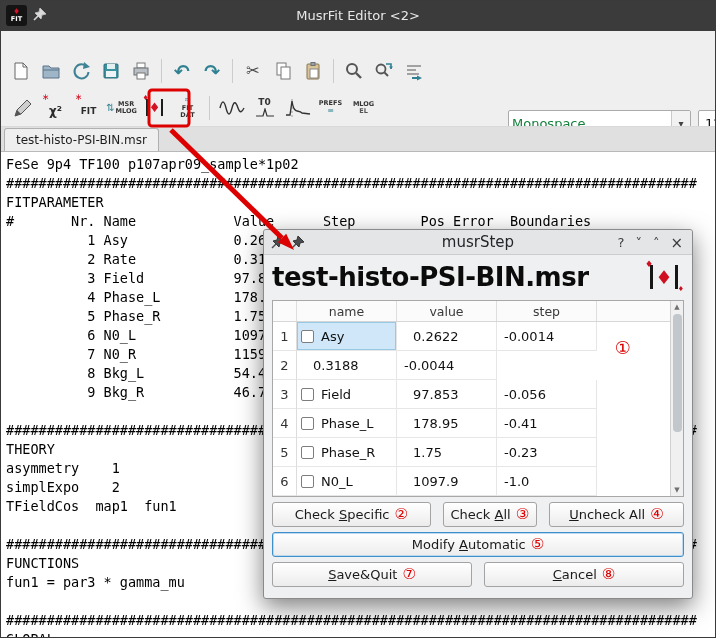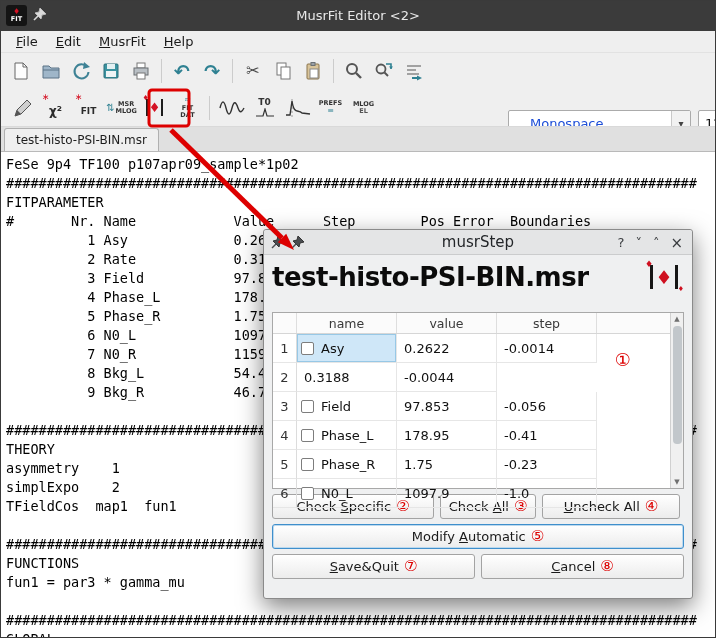--- a/index.html
+++ b/index.html
@@ -40,21 +40,21 @@
   .two-line .s{font-size:8px;color:#2f8192;}
   .swapcol{display:flex;align-items:center;gap:1px;}
   .swaparr{color:#2f8192;font-size:10px;}
   .stepicon{position:relative;width:24px;height:24px;display:flex;align-items:center;justify-content:center;gap:1px;}
   .stepicon .bar{width:2px;height:17px;background:#1c1c1c;}
   .stepicon .dm{color:#d41224;font-size:13px;line-height:1;}
   .stepicon .dm-s{position:absolute;top:-1px;left:0;color:#d41224;font-size:7px;line-height:1;}
 
   .combo{position:absolute;left:507px;top:57px;width:183px;height:26px;background:#fff;
          border:1px solid #ababab;border-radius:2px;display:flex;align-items:center;}
-  .combo .cv{flex:1;padding-left:21px;font-size:13px;color:#1d4ed8;}
+  .combo .cv{flex:1;padding-left:3px;font-size:13px;color:#15803d;}
   .combo .ca{width:19px;height:100%;border-left:1px solid #c9c9c9;display:flex;align-items:center;
              justify-content:center;font-size:10px;color:#444;background:#f2f2f2;}
   .spin{position:absolute;left:697px;top:57px;width:40px;height:26px;background:#fff;
         border:1px solid #ababab;border-radius:2px;display:flex;align-items:center;padding-left:6px;font-size:13px;color:#111;}
 
   
   .tabbar{position:absolute;left:0;top:126px;width:100%;height:25px;background:#e0e0e0;border-bottom:1px solid #b9b9b9;}
   .tab{position:absolute;left:3px;bottom:0;height:23px;padding:0 11px;background:#efefef;
        border:1px solid #b0b0b0;border-bottom:none;border-radius:3px 3px 0 0;
        font-size:12px;color:#1e1e1e;display:flex;align-items:center;}
@@ -75,40 +75,40 @@
                font-size:13px;color:#3a3d40;}
   .dlg-body{position:absolute;left:0;top:25px;right:0;bottom:0;padding:3px 8px 8px 8px;}
   .dlg-head{display:flex;align-items:center;justify-content:space-between;height:38px;}
   .dlg-head h1{margin:0;font-size:26px;font-weight:bold;color:#0b0b0b;letter-spacing:-0.5px;}
   .bigstep{position:relative;width:40px;height:32px;display:flex;align-items:center;justify-content:center;gap:2px;}
   .bigstep .bar{width:3px;height:24px;background:#161616;}
   .bigstep .dm{color:#cf1020;font-size:19px;line-height:1;}
   .bigstep .dm-s{position:absolute;top:-2px;left:1px;color:#cf1020;font-size:9px;}
   .bigstep .dm-s2{position:absolute;bottom:0;right:0;color:#cf1020;font-size:7px;}
 
-  .tblwrap{position:relative;height:177px;background:#fff;border:1px solid #a8a8a8;margin-top:16px;}
+  .tblwrap{position:relative;height:197px;background:#fff;border:1px solid #a8a8a8;margin-top:4px;}
   .thead{display:flex;height:21px;background:#fbfbfb;border-bottom:1px solid #d6d6d6;}
   .th{display:flex;align-items:center;justify-content:center;font-size:12.5px;color:#3a3a3a;border-right:1px solid #dedede;}
   .th.c0{width:24px;} .th.c1{width:100px;} .th.c2{width:100px;} .th.c3{width:100px;} .th.cf{flex:1;border-right:none;}
   .trow{display:flex;height:29px;font-size:13px;color:#111;}
   .tc{display:flex;align-items:center;border-right:1px solid #e6e6e6;border-bottom:1px solid #e6e6e6;}
   .tc.num{width:24px;justify-content:center;color:#333;border-right:1px solid #dcdcdc;}
   .tc.name{width:100px;padding-left:4px;}
-  .tc.val{width:100px;padding-left:7px;}
+  .tc.val{width:100px;padding-left:16px;}
   .tc.step{width:100px;padding-left:7px;}
   .tc.fill{flex:1;border:none;}
   .tc.sel{background:#cfe7f8;box-shadow:inset 0 0 0 1px #97c8e6;}
   .cb{width:13px;height:13px;border:1px solid #7d7d7d;border-radius:2px;background:#fff;margin-right:7px;flex:0 0 auto;}
   .vscroll{position:absolute;top:0;right:0;bottom:0;width:13px;background:#f0f0f0;border-left:1px solid #d0d0d0;}
   .sa{height:12px;font-size:7px;color:#707070;text-align:center;line-height:12px;}
   .sa.down{position:absolute;bottom:0;width:100%;}
   .thumb{position:absolute;left:2px;top:13px;width:9px;height:118px;background:#c2c7cb;border-radius:4px;}
   .anno1{position:absolute;top:36px;right:52px;font-size:18px;color:#dd0000;}
 
-  .btnrow{display:flex;gap:6px;margin-top:5px;}
+  .btnrow{display:flex;gap:12px;margin-top:5px;}
   .btn{height:25px;display:flex;align-items:center;justify-content:center;gap:5px;
        background:linear-gradient(#ffffff,#ececec);border:1px solid #a3a3a3;border-radius:3px;
        font-size:13px;color:#1a1a1a;}
   .btn .badge{color:#dd0000;font-size:15px;line-height:1;}
   .btn.w1{width:162px;} .btn.w2{width:96px;} .btn.w3{width:138px;} .btn.half{flex:1;}
   .btn.primary{border:1px solid #3f8fcc;box-shadow:inset 0 0 0 1px #bcd9ee;}
 
   
   .overlay{position:absolute;left:0;top:0;width:716px;height:638px;z-index:30;pointer-events:none;}
 </style>
@@ -122,26 +122,20 @@
       <span class="dia">♦</span>
       <span class="txt">FIT</span>
     </div>
     <svg class="tb-pin" width="15" height="15" viewBox="0 0 15 15">
       <path d="M8 1 l6 6 -4 1 -1 4 -6 -6 4 -1 z" fill="#d9d9d9" stroke="#bdbdbd"></path>
       <line x1="2" y1="13" x2="6" y2="9" stroke="#d9d9d9" stroke-width="1.6"></line>
     </svg>
     <div class="title">MusrFit Editor &lt;2&gt;</div>
   </div>
 
-  <div class="menubar">
-    <span class="menuitem"><u>F</u>ile</span>
-    <span class="menuitem"><u>E</u>dit</span>
-    <span class="menuitem"><u>M</u>usrFit</span>
-    <span class="menuitem"><u>H</u>elp</span>
-  </div>
 
   <div class="toolbar1">
     <div class="tbtn">
       <svg width="20" height="20" viewBox="0 0 20 20">
           <path d="M4 2 h8 l4 4 v12 h-12 z" fill="#fdfdfd" stroke="#666"></path>
           <path d="M12 2 v4 h4" fill="none" stroke="#666"></path>
         </svg>
     </div>
     <div class="tbtn">
       <svg width="20" height="20" viewBox="0 0 20 20">

